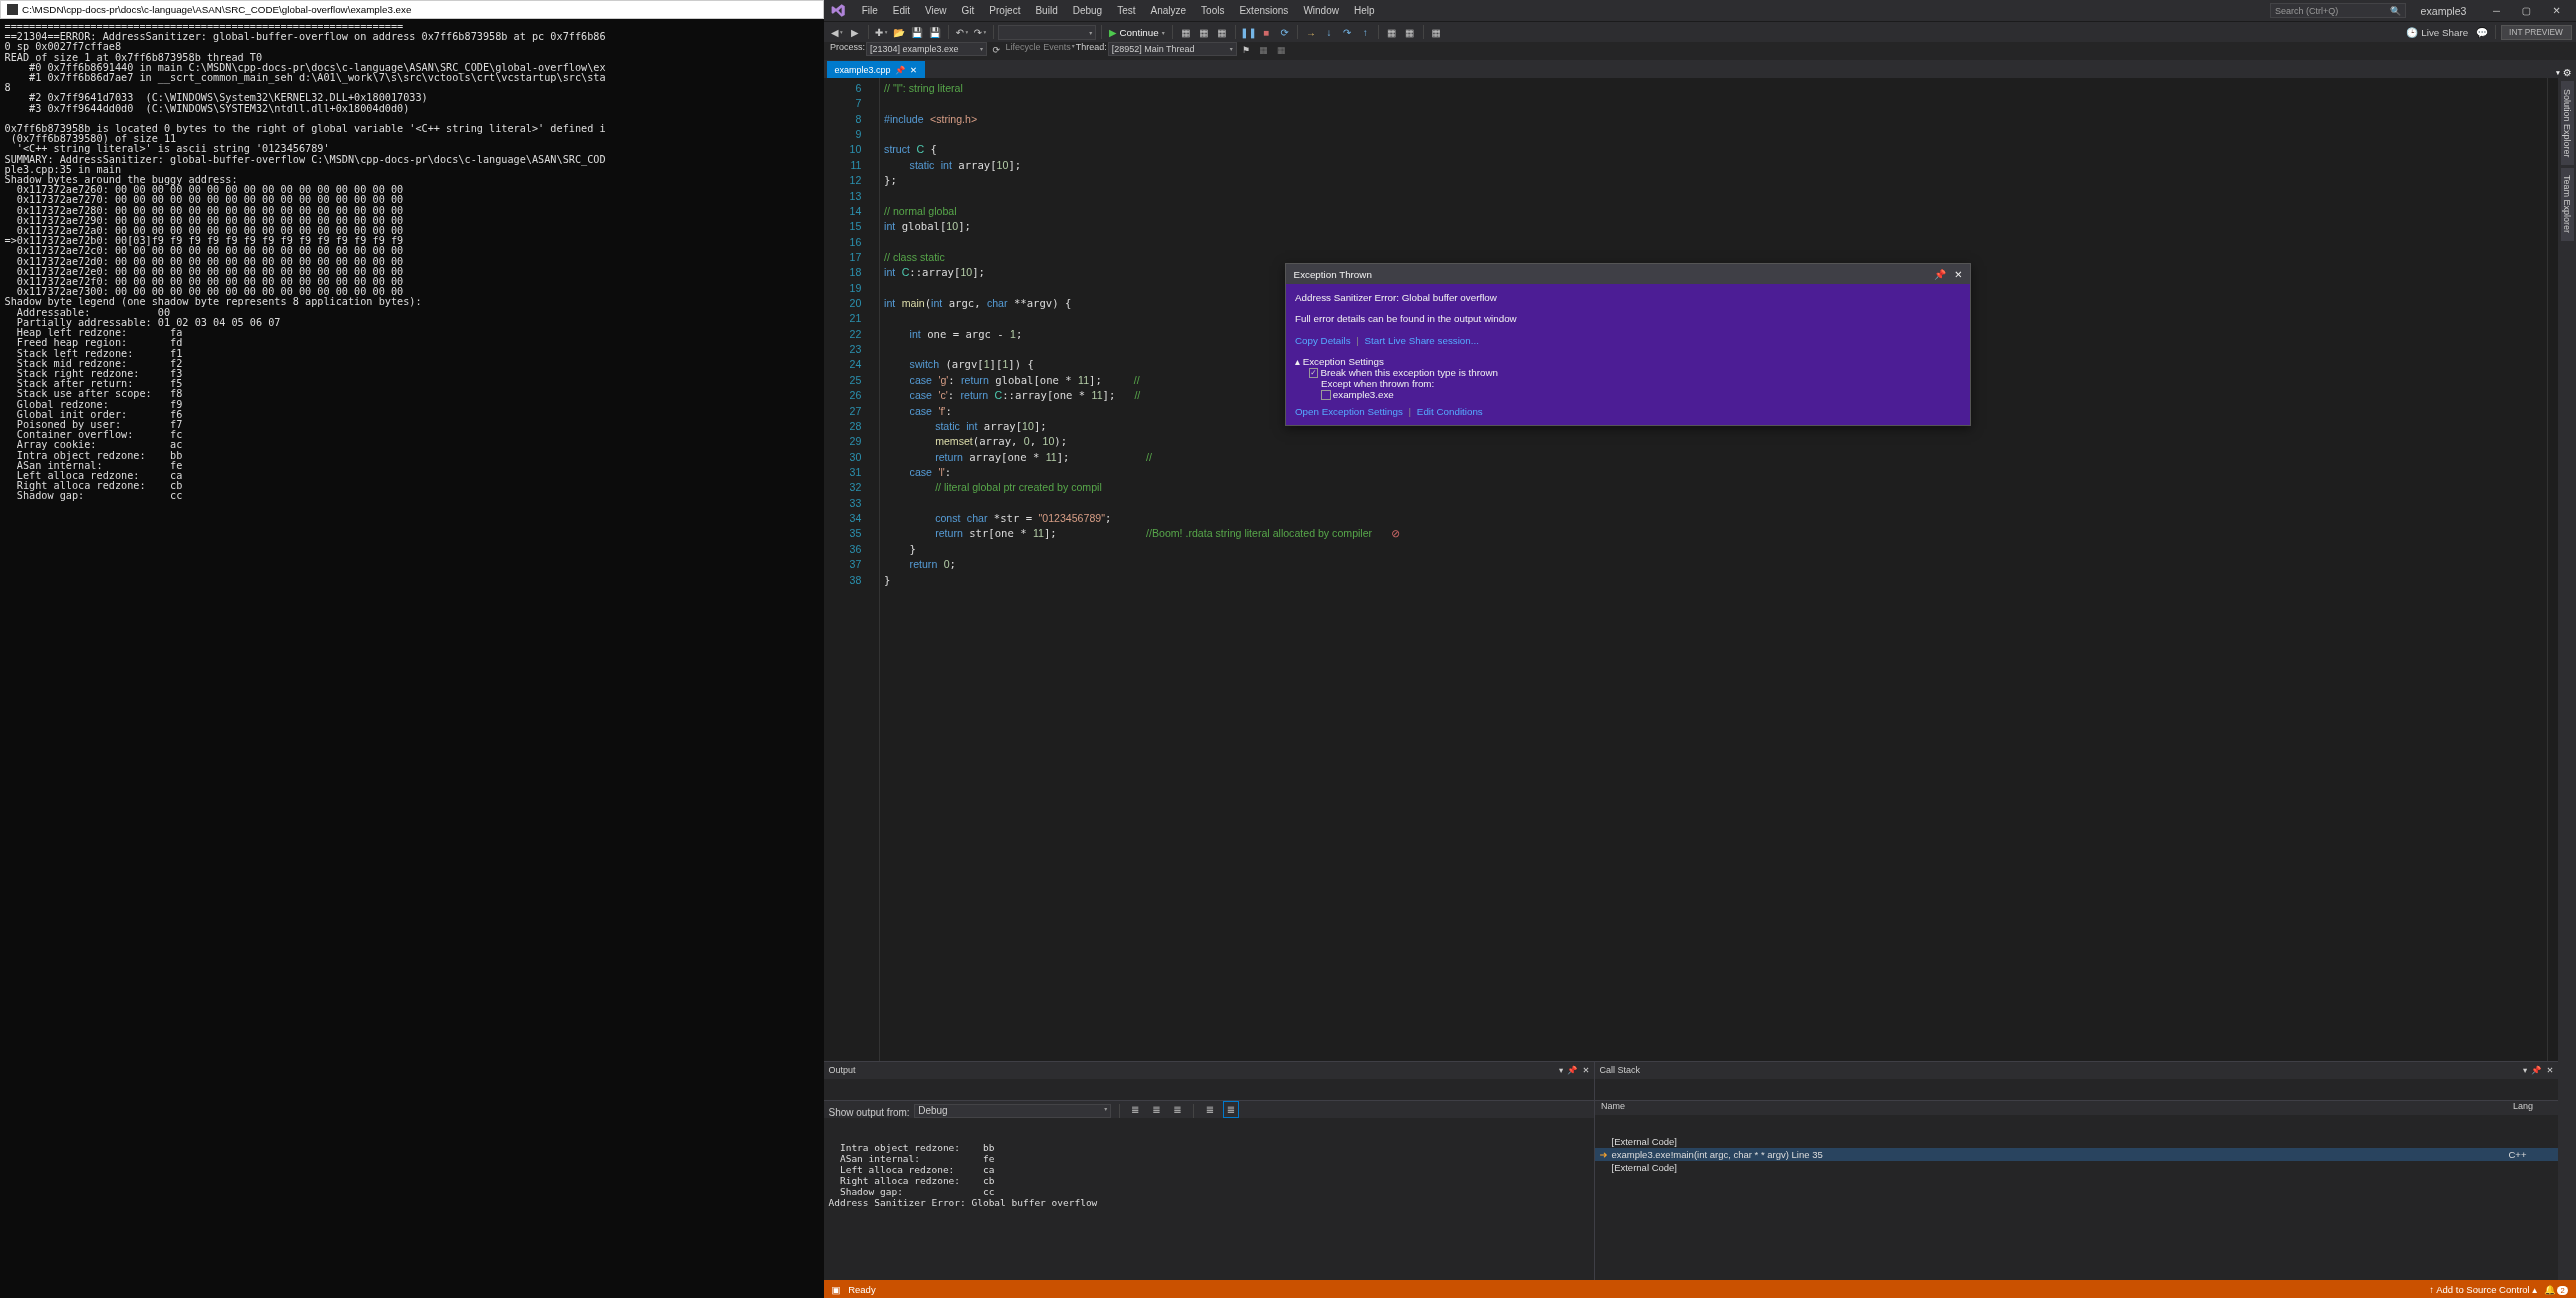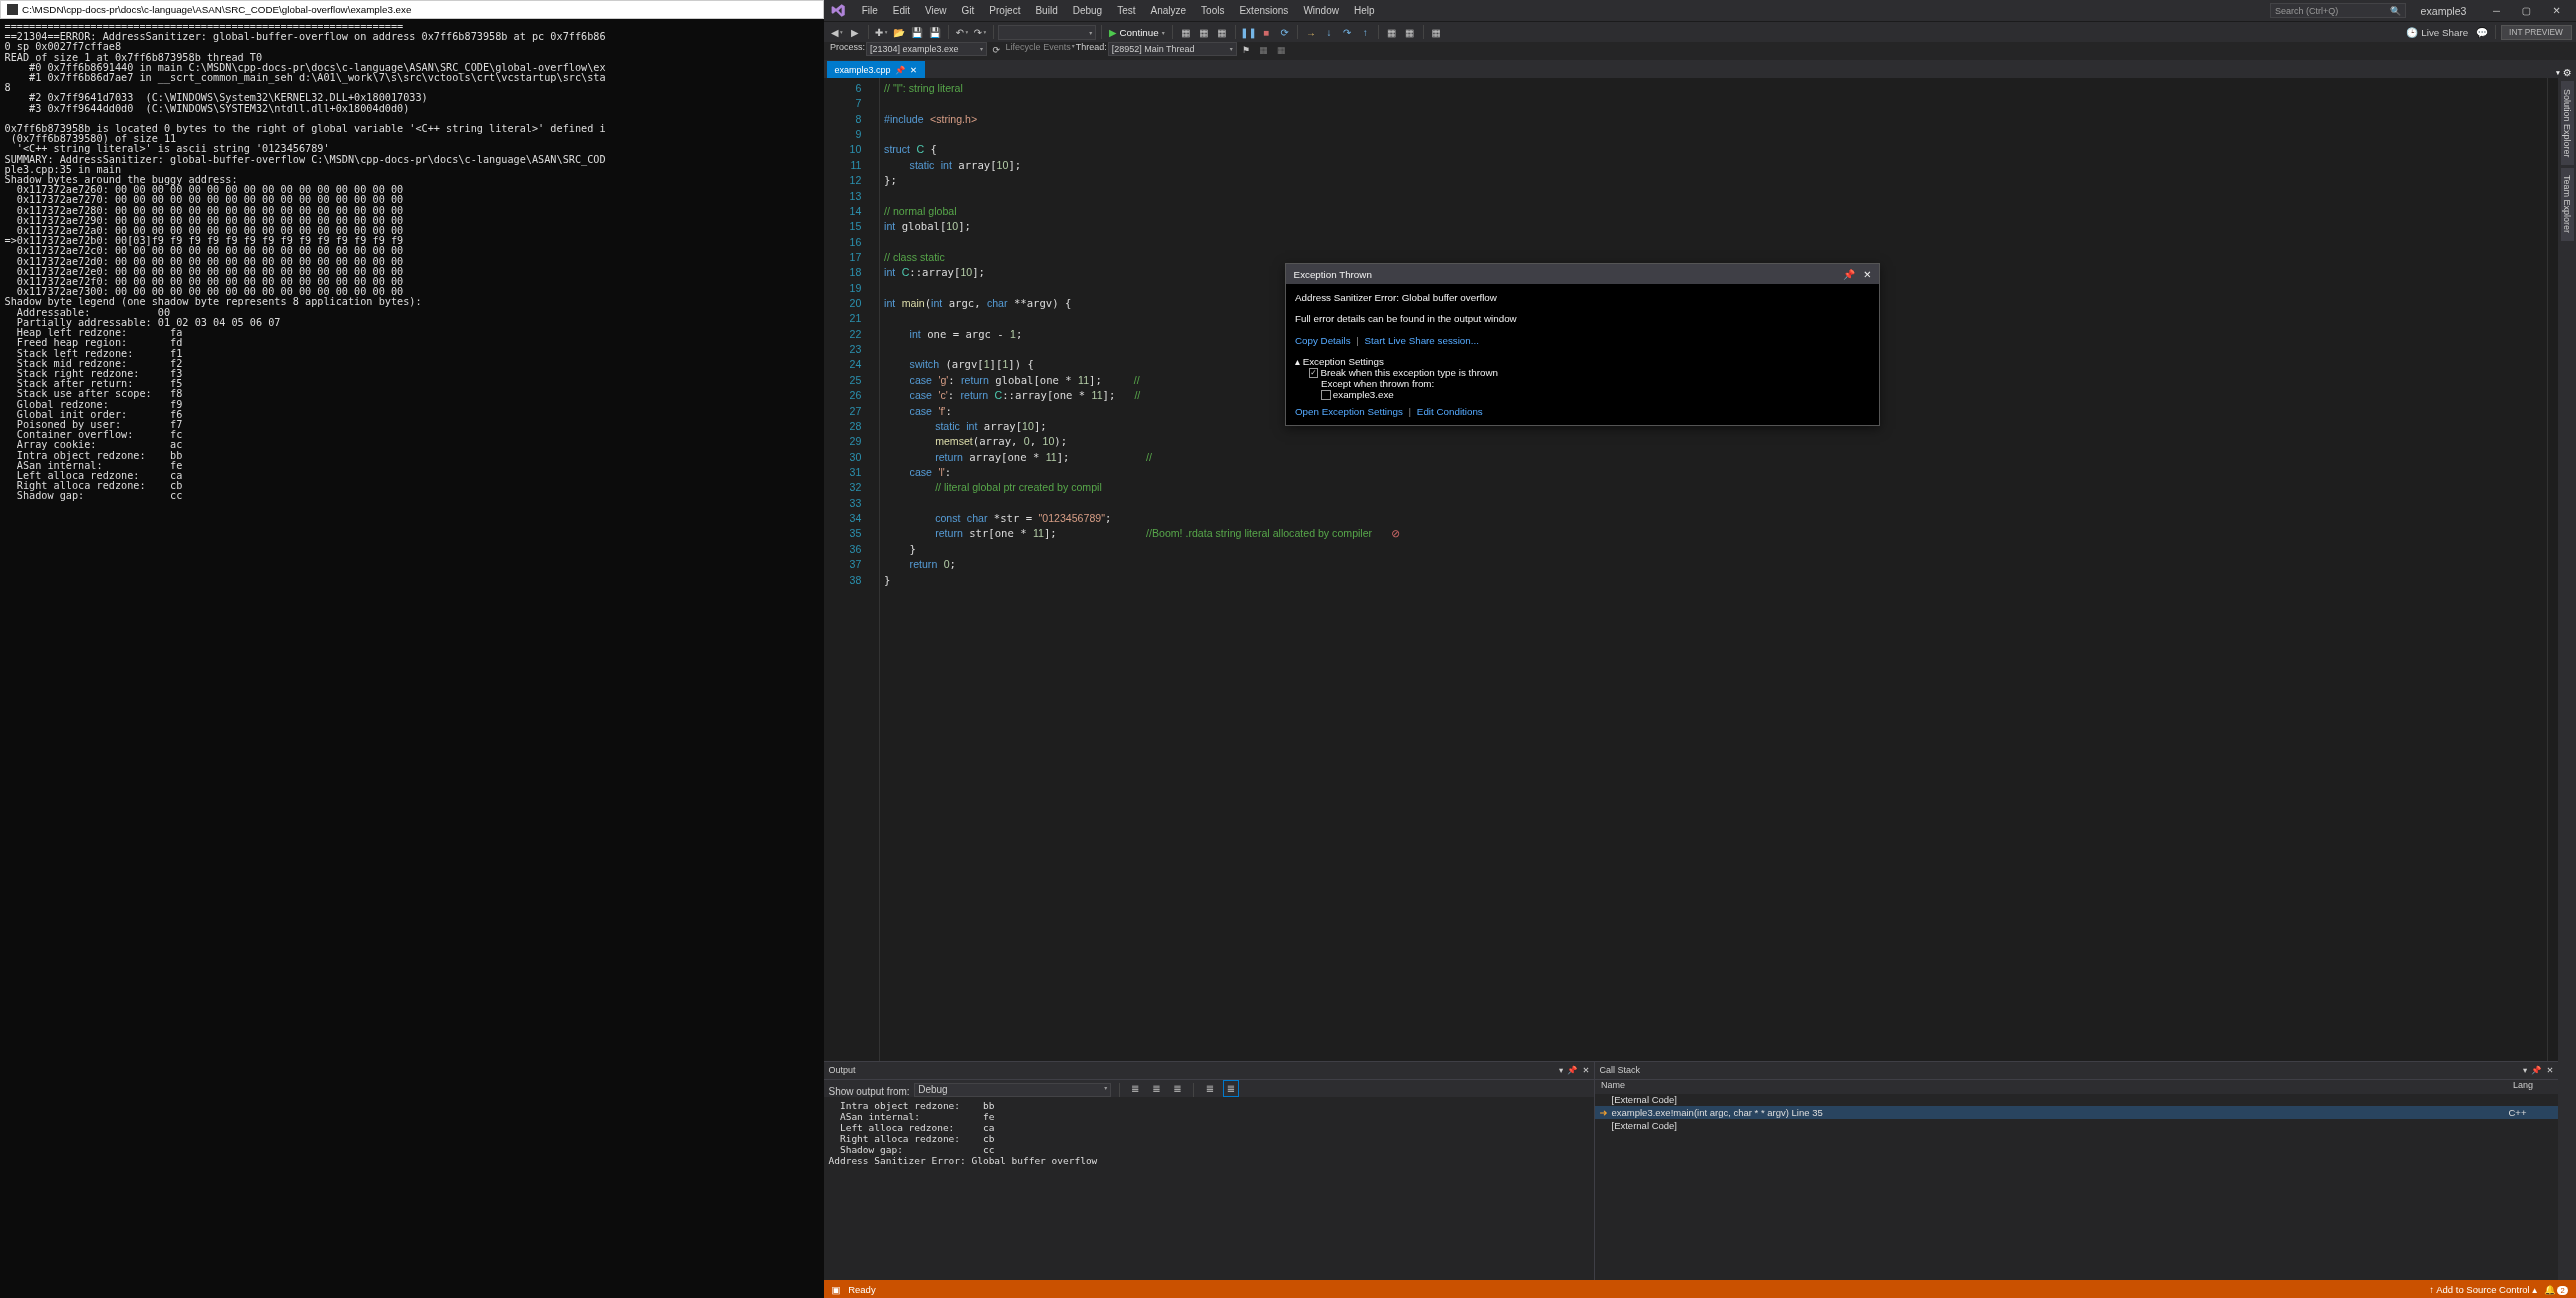--- a/index.html
+++ b/index.html
@@ -64,41 +64,41 @@
 .vs-body { flex: 1; display: flex; min-height: 0; }
 .vs-main { flex: 1; display: flex; flex-direction: column; min-width: 0; }
 .editor { flex: 1; background: #1e1e1e; display: flex; position: relative; min-height: 0; }
 .gutter { width: 45px; background: #1e1e1e; text-align: right; color: #2b91af; font-family: Consolas, monospace; font-size: 10.6px; padding: 3px 7.6px 0 0; line-height: 1.45; }
 .gut-fold { width: 10.6px; background: #1e1e1e; position: relative; border-right:0.8px solid #333;}
 .code { flex: 1; font-family: Consolas, monospace; font-size: 10.6px; color: #dcdcdc; padding: 3px 0 0 4.5px; line-height: 1.45; white-space: pre; overflow:hidden;}
 .kw { color: #569cd6; } .type { color: #4ec9b0; } .str { color: #d69d85; } .cmt { color: #57a64a; } .lit { color: #b5cea8; } .fn { color: #dcdcaa; }
 .minimap{width:10.6px;background:#1e1e1e;border-left:0.8px solid #333;}
 
 
-.exc { position: absolute; left: 461px; top: 185px; width: 595px; background: #000000; border: 0.8px solid #555; box-shadow: 0 3px 10.6px rgba(0,0,0,.5); color: #f1f1f1; font-size: 9.8px; }
+.exc { position: absolute; left: 461px; top: 185px; width: 686px; background: #4c1d95; border: 0.8px solid #555; box-shadow: 0 3px 10.6px rgba(0,0,0,.5); color: #f1f1f1; font-size: 9.8px; }
 .exc-title { background: #3f3f46; padding: 4.5px 7.6px; display: flex; justify-content: space-between; align-items:center;}
 .exc-title .ctrl{display:flex;gap:7.6px; font-size:9.8px;}
 .exc-body { padding: 7.6px 9px; display: flex; flex-direction: column; gap: 10.6px; }
 .exc a { color: #55aaff; text-decoration: none; }
 .exc .sep{color:#888;padding:0 3px;}
 .exc-set { font-size: 9.8px; }
 .exc-set .hdr{cursor:default;}
 .exc-set .row { padding-left: 13.6px; display: flex; align-items: center; gap: 2px; }
 .exc-set .row2{padding-left:26px;}
 .chk { width: 9.8px; height: 9.8px; border: 0.8px solid #999; display: inline-flex; align-items:center; justify-content:center; font-size:7.6px; color:#ccc;}
 .chk.on::before{content:"✓";}
 
 
 .ed-status { height: 15px; background: #2d2d30; display: flex; align-items: center; padding: 0 6px; color: #ccc; font-size: 8.7px; gap: 10.6px; border-top:0.8px solid #3f3f46;}
 .ed-status .ok { color: #1e9f4d; }
 .ed-status .spacer{flex:1;}
 
 
 .lower { height: 219px; display: flex; border-top: 0.8px solid #3f3f46; }
-.panel { background: #252526; display: flex; flex-direction: column; }
+.panel { background: #252526; display: flex; flex-direction: column; gap: 21px; }
 .panel-out { width: 771px; border-right: 0.8px solid #3f3f46; }
 .panel-cs { flex: 1; }
 .panel-head { height: 16.6px; background: #2d2d30; display: flex; align-items: center; justify-content: space-between; padding: 0 4.5px; color: #ccc; font-size: 9px; }
 .panel-head .ctrls{display:flex;gap:4.5px;font-size:8.3px;}
 .panel-tb { height: 18px; background: #2d2d30; border-top: 0.8px solid #3f3f46; display: flex; align-items: flex-end; padding: 0 4.5px; gap: 4.5px; color: #ccc; font-size: 10px; }
 .panel-out .content { flex: 1; padding: 3px 4.5px; font-family: Consolas, monospace; font-size: 9.5px; white-space: pre; color: #dcdcdc; overflow:hidden;}
 .out-combo { width: 197px; height: 13.6px; border: 0.8px solid #434346; background: #333337; padding: 0 3px; position:relative;}
 .out-combo::after{content:"▾"; position:absolute; right:3px; color:#999; font-size:6px;}
 .cs-cols { height: 15px; background: #2d2d30; display: flex; color: #ccc; font-size: 9px; border-top:0.8px solid #3f3f46;}
 .cs-cols .c1{flex:1;padding-left:6px;} .cs-cols .c2{width:45px;}

